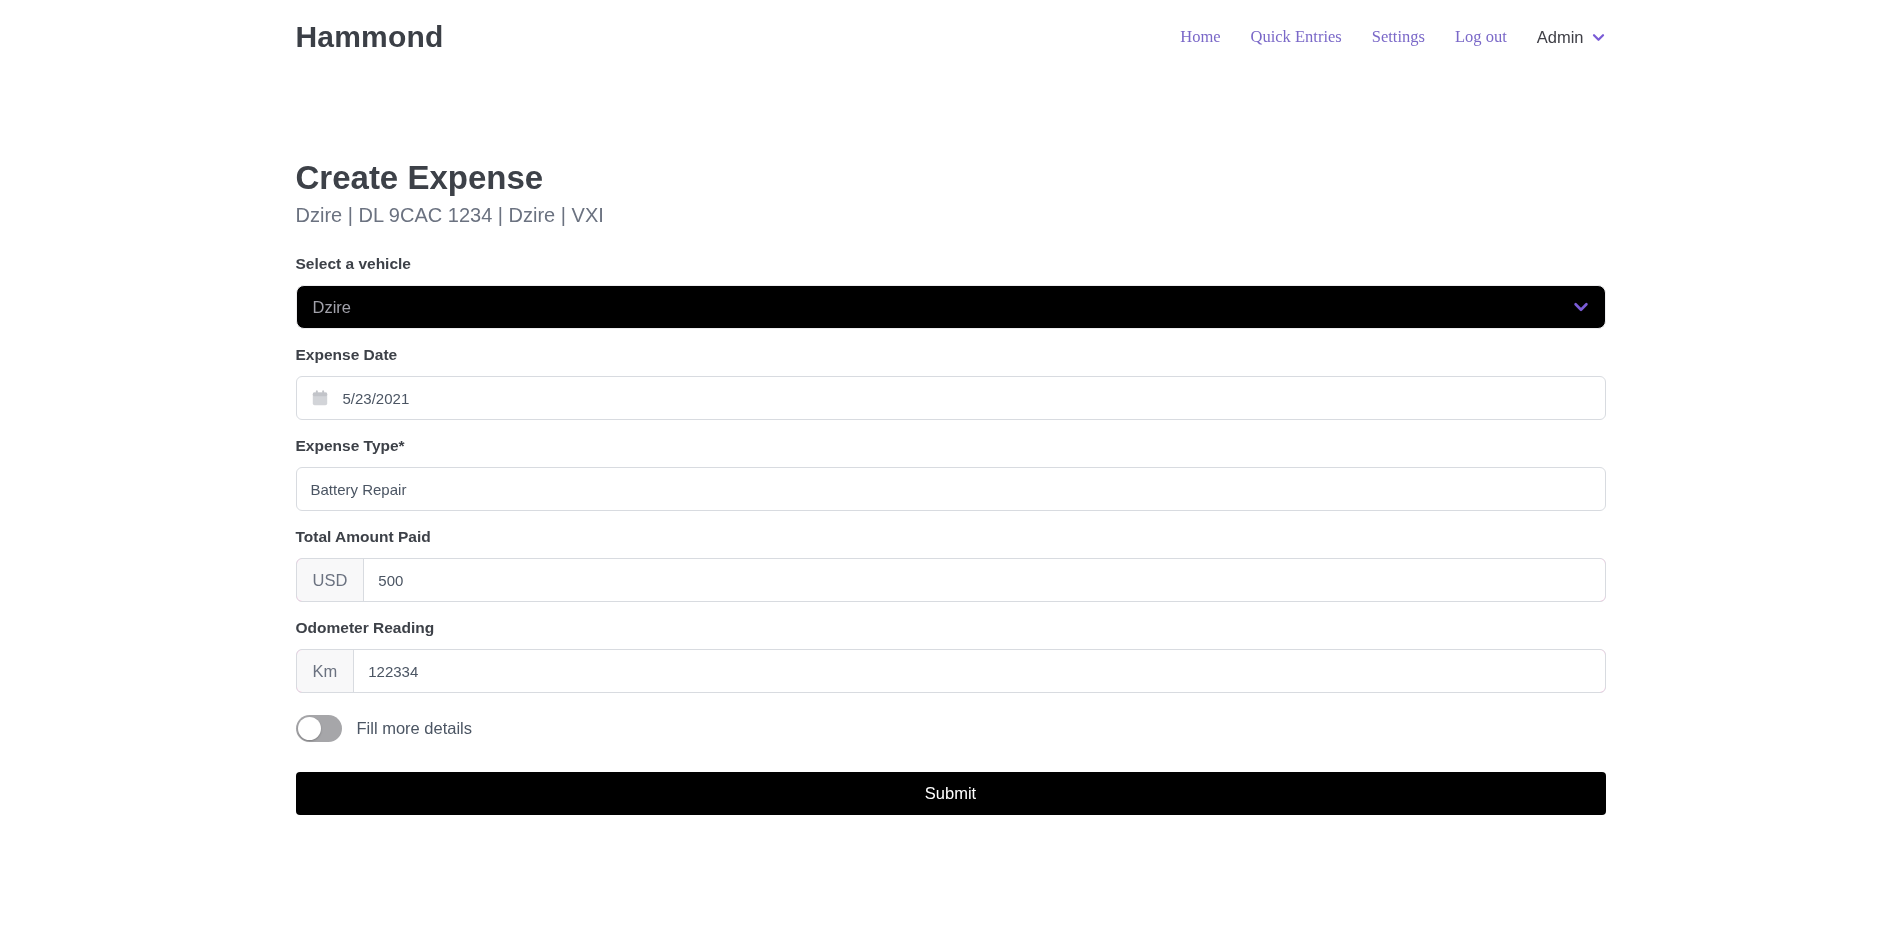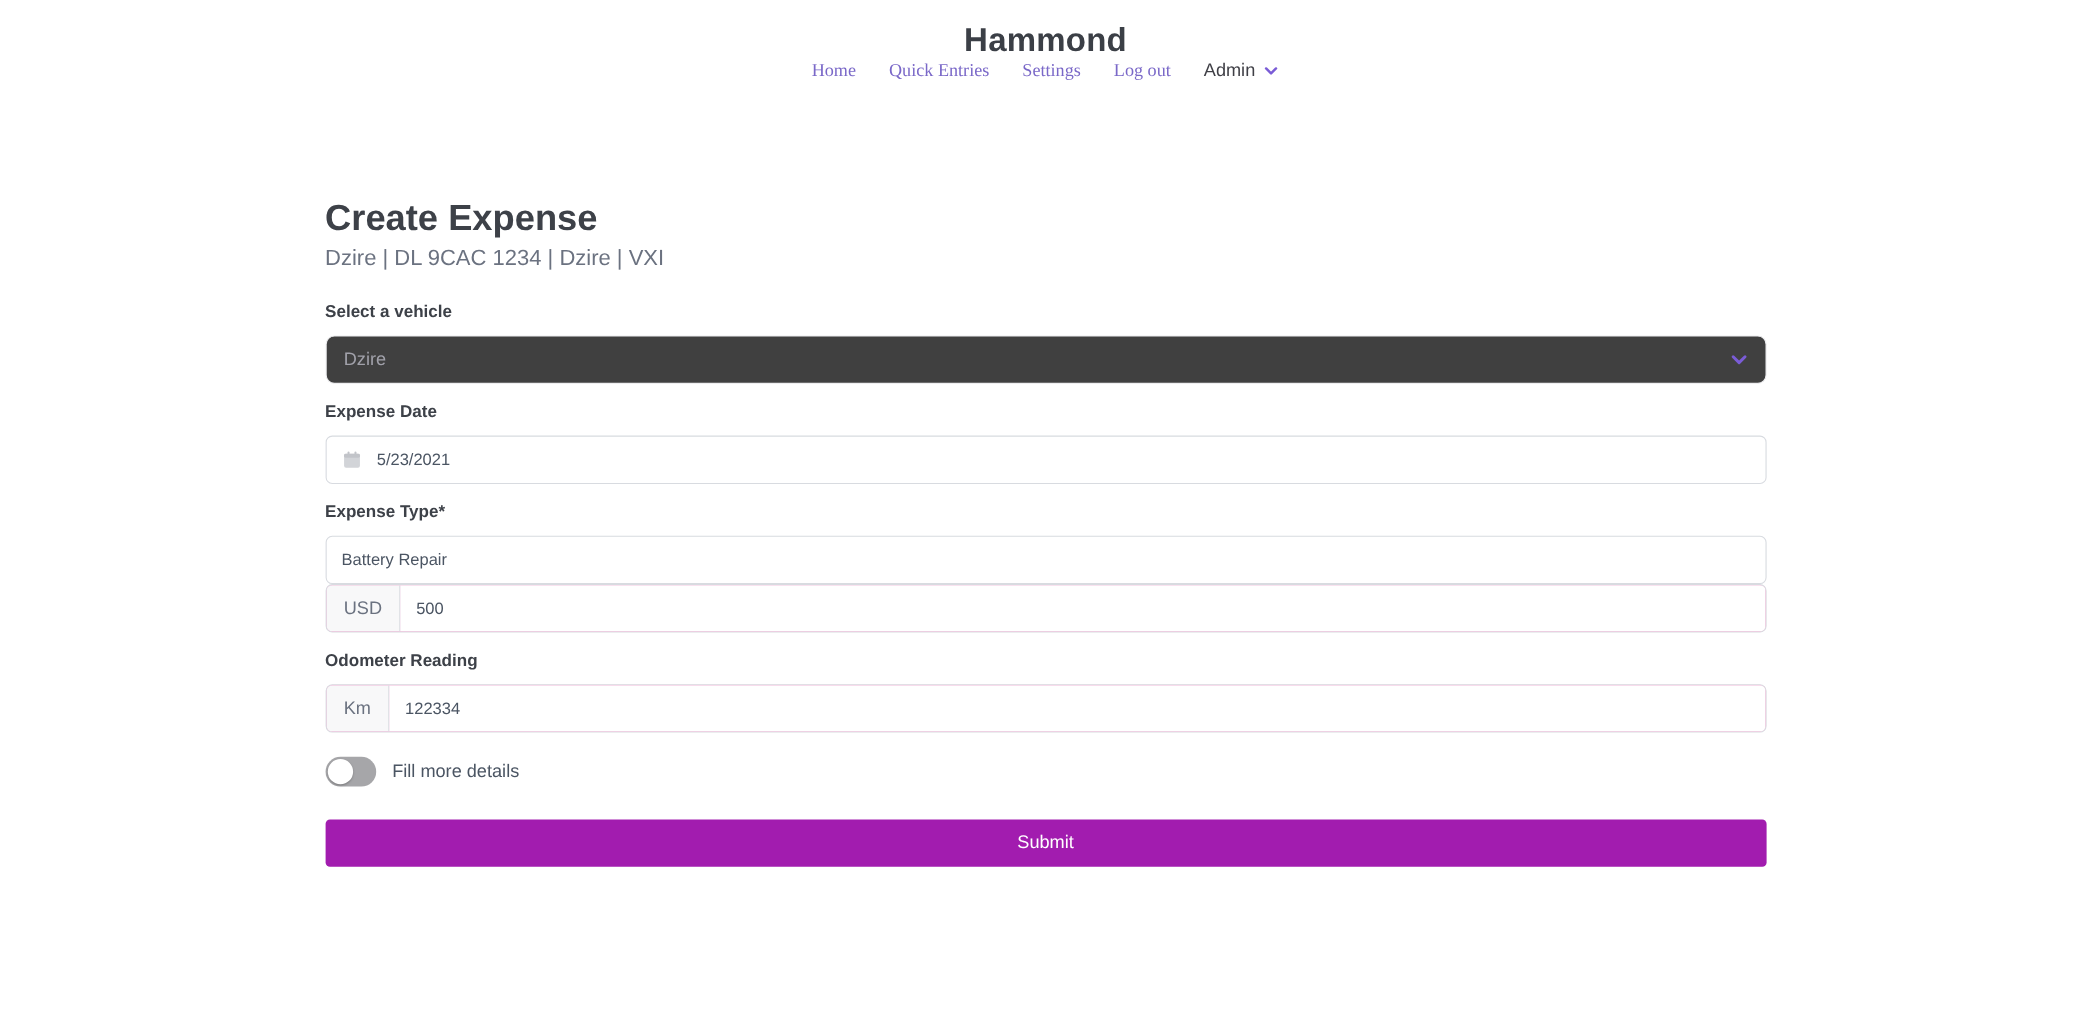--- a/index.html
+++ b/index.html
@@ -4,21 +4,21 @@
 <style>
   * { margin: 0; padding: 0; box-sizing: border-box; }
   html, body { background: #ffffff; }
   body {
     width: 1901px;
     height: 927px;
     font-family: "Liberation Sans", sans-serif;
     color: #374151;
     overflow: hidden;
   }
-  .container { width: 1310px; margin: 0 auto; flex-direction: column; }
+  .container { width: 1310px; margin: 0 auto; }
 
   
   .navbar { padding: 20px 0 18px 0; background: #ffffff; }
   .navbar .container { display: flex; align-items: center; justify-content: space-between; }
   .brand { font-size: 30px; font-weight: 800; color: #3b3f46; letter-spacing: 0.2px; cursor: pointer; }
   .nav-links { display: flex; align-items: center; gap: 30px; }
   .nav-link { font-size: 16.5px; color: #7a68c8; text-decoration: none; cursor: pointer; font-family: Liberation Serif, serif; }
   .user-menu { display: flex; align-items: center; gap: 7px; cursor: pointer; }
   .user-menu-label { font-size: 16.5px; color: #3f3f46; }
   .chev { width: 15px; height: 15px; display: inline-block; }
@@ -29,21 +29,21 @@
   .page-subtitle { margin-top: 7px; font-size: 20px; color: #6b7280; }
 
   
   .form { margin-top: 28px; }
   .field-label { display: block; font-size: 15.5px; font-weight: 700; color: #3d4148; margin: 17px 0 12px 0; }
   .field-label.first { margin-top: 0; }
 
   .select-wrap { position: relative; }
   .select-box {
     width: 100%; height: 44px;
-    background: #404040;
+    background: #000000;
     border: 1px solid #eeeef0;
     border-radius: 8px;
     display: flex; align-items: center;
     padding: 12px 16px;
     font-size: 16.5px; color: #a1a1aa;
     cursor: pointer;
     appearance: none;
   }
   .select-chev { position: absolute; right: 16px; top: 13px; width: 18px; height: 18px; pointer-events: none; }
 
@@ -86,21 +86,21 @@
     position: absolute; left: 2px; top: 2px;
     width: 23px; height: 23px; border-radius: 50%;
     background: #ffffff; box-shadow: 0 1px 2px rgba(0,0,0,0.25);
   }
   .toggle-label { font-size: 16.5px; color: #4b5563; }
 
   
   .submit-btn {
     margin-top: 30px;
     width: 100%; height: 43px;
-    background: #a21caf; color: #ffffff;
+    background: #000000; color: #ffffff;
     border: none; border-radius: 4px;
     font-size: 16.5px; font-family: "Liberation Sans", sans-serif;
     cursor: pointer;
   }
 </style>
 </head>
 <body>
 
 <header class="navbar">
   <div class="container">
@@ -149,20 +149,21 @@
             <rect x="5.5" y="1.5" width="2" height="4" rx="1" fill="#c2c4c9"></rect>
             <rect x="12.5" y="1.5" width="2" height="4" rx="1" fill="#c2c4c9"></rect>
           </svg>
       </span>
       <input class="text-input" type="text" value="5/23/2021" style="">
     </div>
 
     <label class="field-label">Expense Type*</label>
     <input class="text-input" type="text" value="Battery Repair" style="">
 
+    <label class="field-label">Total Amount Paid</label>
     <div class="input-group">
       <span class="input-prefix">USD</span>
       <input class="text-input" type="text" value="500" style="">
     </div>
 
     <label class="field-label">Odometer Reading</label>
     <div class="input-group">
       <span class="input-prefix">Km</span>
       <input class="text-input" type="text" value="122334" style="">
     </div>

